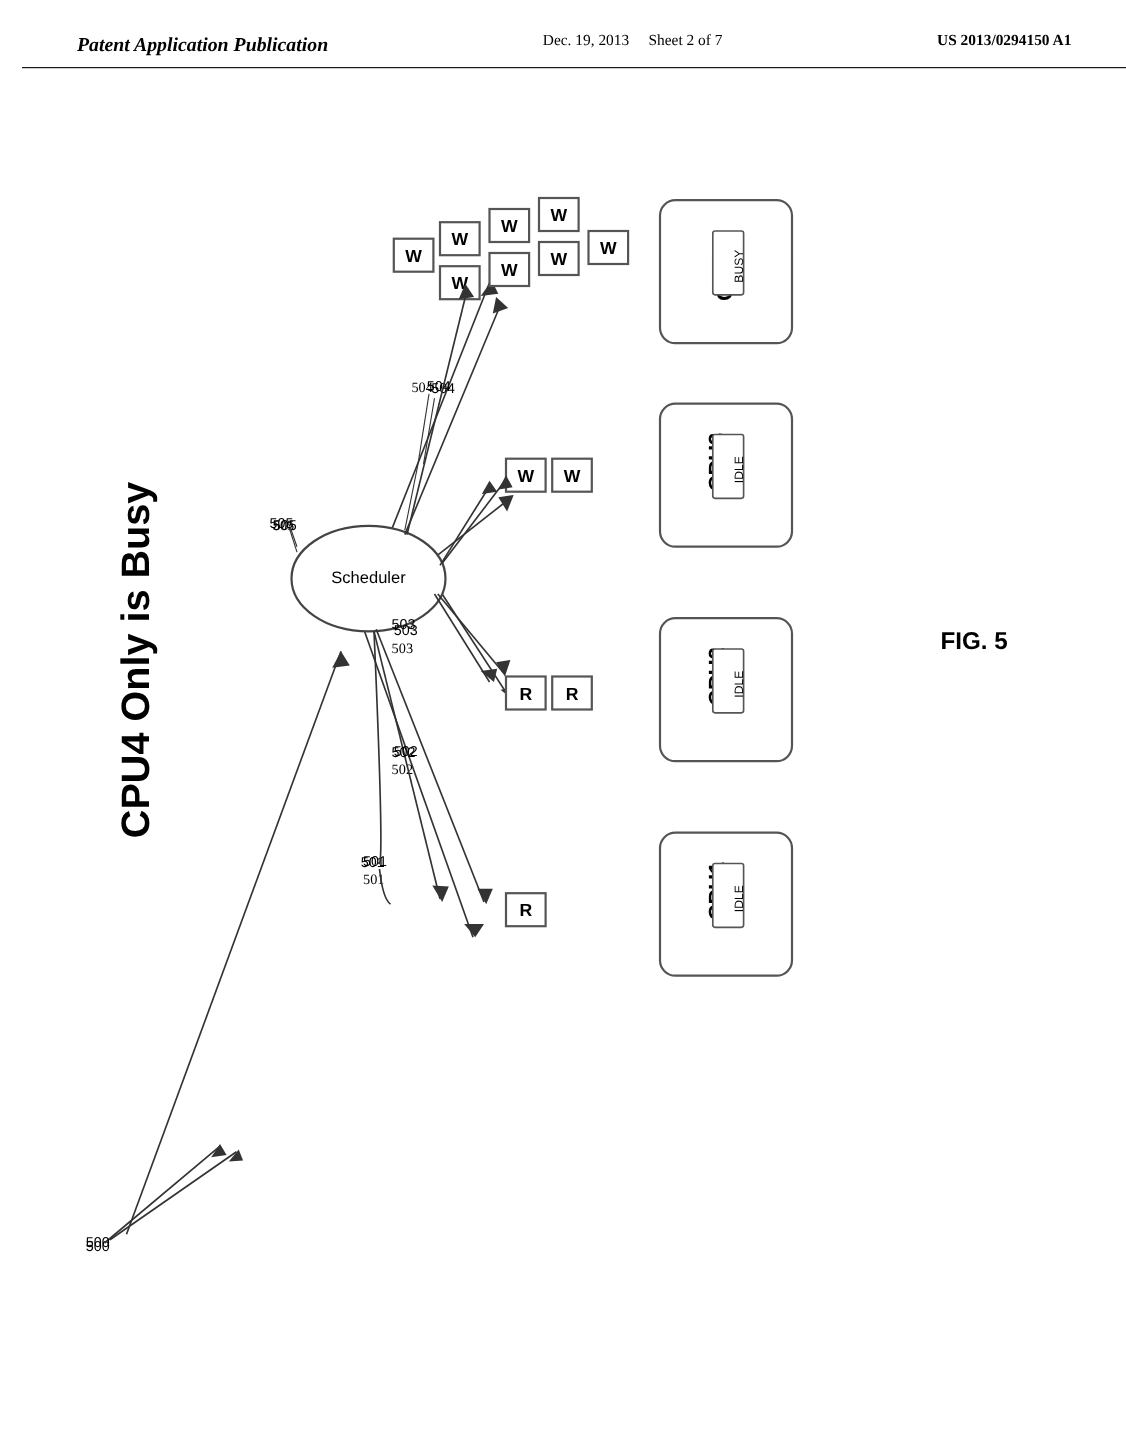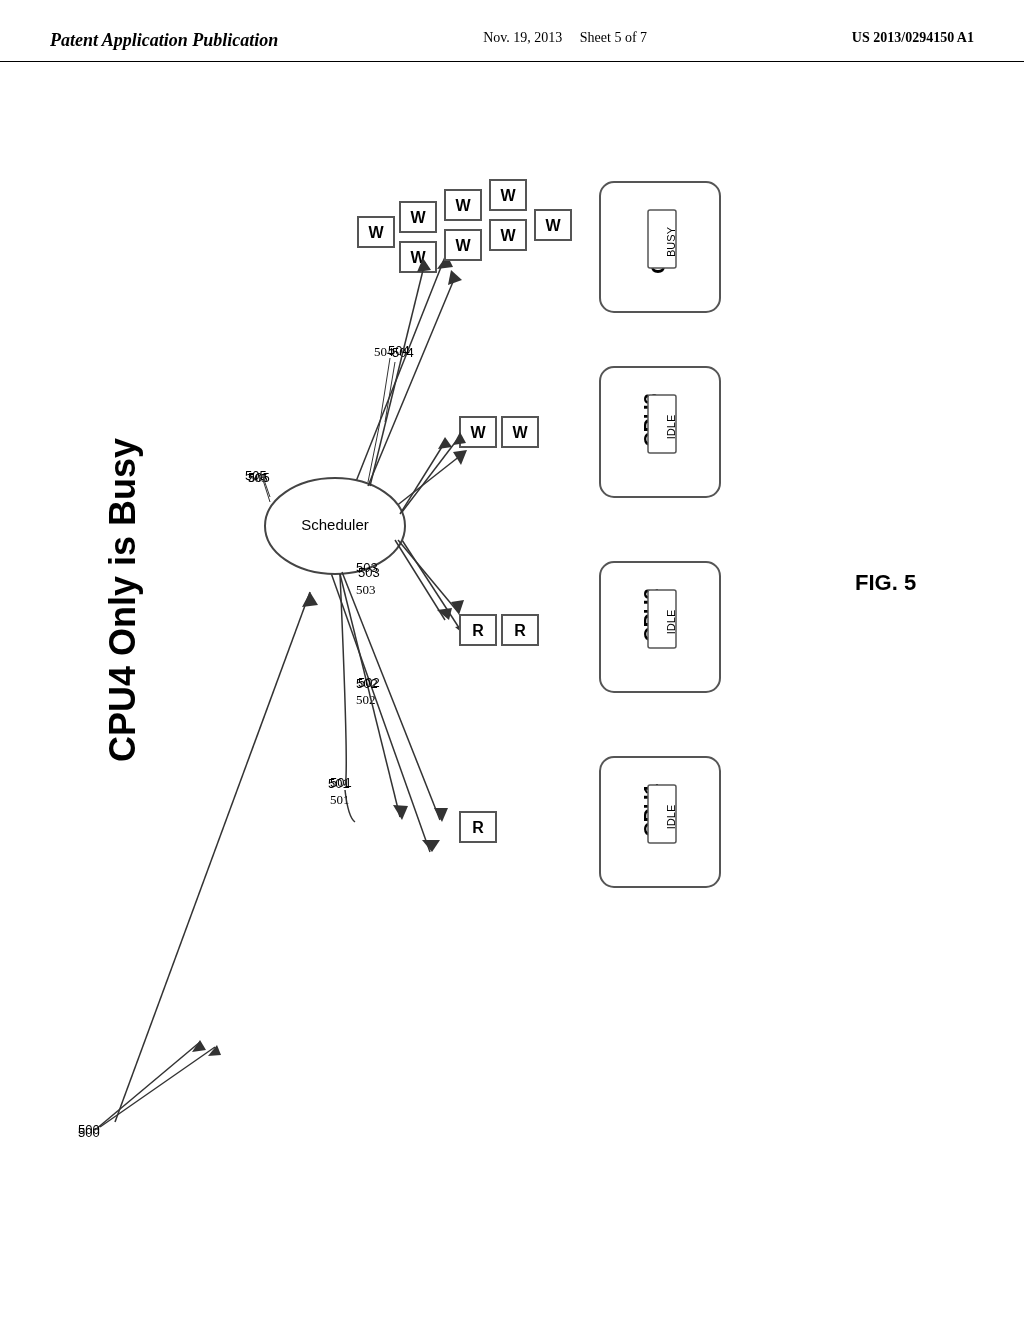--- a/index.html
+++ b/index.html
@@ -12,20 +12,21 @@
       overflow: hidden;
     }
 
     
     .header {
       display: flex;
       justify-content: space-between;
       align-items: flex-start;
       padding: 30px 50px 10px 50px;
       border-bottom: 1px solid #000;
+      margin-left: 20px;
     }
     .header-left {
       font-size: 18px;
       font-weight: bold;
       font-style: italic;
     }
     .header-center {
       font-size: 14px;
       text-align: center;
     }
@@ -56,22 +57,22 @@
       height: 100%;
       pointer-events: none;
     }
   </style>
 </head>
 <body>
 
 <div class="header">
   <div class="header-left">Patent Application Publication</div>
   <div class="header-center">
-    <span>Nov. 19, 2013</span>&nbsp;&nbsp;&nbsp;&nbsp;
-    <span>Sheet 5 of 7</span>
+    <span>Dec. 19, 2013</span>&nbsp;&nbsp;&nbsp;&nbsp;
+    <span>Sheet 2 of 7</span>
   </div>
   <div class="header-right">US 2013/0294150 A1</div>
 </div>
 
 <div class="diagram-area">
 
   <svg class="arrows-svg">
 
     <line x1="115" y1="1060" x2="310" y2="530" stroke="#333" stroke-width="1.5"></line>
     <polygon points="310,530 302,545 318,543" fill="#333"></polygon>

